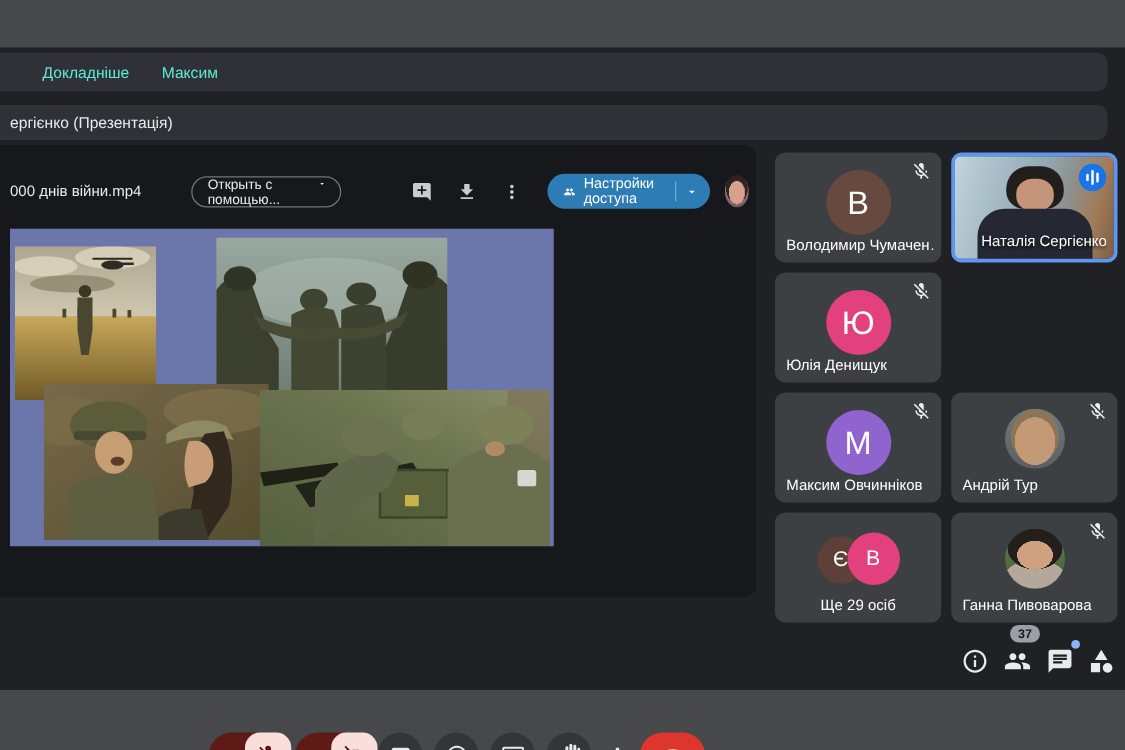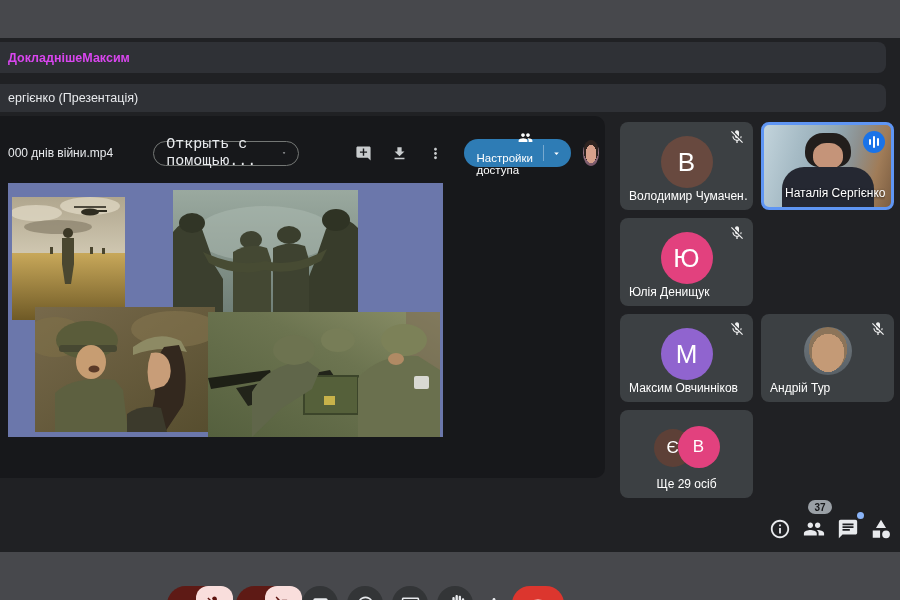--- a/index.html
+++ b/index.html
@@ -6,33 +6,33 @@
   html,body { width:900px; height:600px; overflow:hidden; }
   body { font-family:"Liberation Sans","DejaVu Sans",sans-serif; background:#47484c; position:relative; }
   .app { position:absolute; left:0; top:38px; width:900px; height:514px; background:#202124; }
 
   
   .snackbar { position:absolute; left:-24px; right:14px; background:#2f3136; border-radius:8px;
               display:flex; align-items:center; color:#e8eaed; font-size:12.5px; font-weight:500; }
   .bar1 { top:4px; height:31px; padding:0 18px 0 32px; }
   .bar2 { top:46px; height:28px; padding:0 18px 0 32px; }
   .bar1 .msg { flex:1; white-space:nowrap; overflow:hidden; }
-  .bar-link { color:#d946ef; font-weight:700; cursor:pointer; white-space:nowrap; }
+  .bar-link { color:#5eead4; font-weight:400; margin-left:26px; cursor:pointer; white-space:nowrap; }
 
   
   .stage { position:absolute; left:0; top:78px; width:605px; height:362px; background:#17181b; border-radius:0 10px 10px 0; }
   .stage-header { position:absolute; left:8px; right:6px; top:22px; height:30px; display:flex; align-items:center; }
   .filename { color:#e8eaed; font-size:12px; white-space:nowrap; }
   .openwith { margin-left:40px; height:25px; padding:0 10px 0 12px; border:1px solid #747775; border-radius:13px;
-              display:flex; align-items:center; gap:6px; color:#e8eaed; font-size:15px; cursor:pointer;font-family:Liberation Mono, monospace; }
+              display:flex; gap:6px; color:#e8eaed; font-size:11px; cursor:pointer; }
   .hdr-icons { display:flex; align-items:center; gap:19px; margin-left:56px; }
   .hicon { width:17px; height:17px; fill:#c9ccce; cursor:pointer; }
   .share-pill { margin-left:20px; height:28px; background:#2e7cb5; border-radius:14px; display:flex; align-items:center;
                 color:#fff; font-size:11.5px; font-weight:500; cursor:pointer; }
-  .share-main { display:flex; align-items:flex-end; gap:7px; padding:0 10px 0 13px;flex-direction:column; }
+  .share-main { display:flex; align-items:center; gap:7px; padding:0 10px 0 13px; }
   .share-caret { padding:0 9px 0 7px; border-left:1px solid rgba(255,255,255,.35); height:16px; display:flex; align-items:center; }
   .share-pill svg { fill:#fff; }
   .hdr-avatar { width:26px; height:26px; border-radius:50%; margin-left:12px; cursor:pointer;
      background: radial-gradient(ellipse 34% 36% at 50% 54%, #d8a18c 99%, transparent),
                  radial-gradient(ellipse 46% 46% at 50% 40%, #2e2320 99%, transparent),
                  linear-gradient(#b9a, #756); }
 
   
   .slide { position:absolute; left:8px; top:67px; width:435px; height:254px; background:#6b77ab; overflow:hidden; }
   .photo { position:absolute; }
@@ -356,20 +356,27 @@
   </div>
 
   <div class="tile c1 r4">
     <div class="ov-circles">
       <div class="ov-c ov-1" style="background: rgb(93, 64, 55);">Є</div>
       <div class="ov-c ov-2" style="background: rgb(226, 65, 126);">В</div>
     </div>
     <div class="name name-center">Ще 29 осіб</div>
   </div>
 
+  <div class="tile c2 r4">
+    <svg class="mute" viewBox="0 0 24 24">
+        <path d="M19 11h-1.7c0 .74-.16 1.43-.43 2.05l1.23 1.23c.56-.98.9-2.09.9-3.28zm-4.02.17c0-.06.02-.11.02-.17V5c0-1.66-1.34-3-3-3S9 3.34 9 5v.18l5.98 5.99zM4.27 3L3 4.27l6.01 6.01V11c0 1.66 1.33 3 2.99 3 .22 0 .44-.03.65-.08l1.66 1.66c-.71.33-1.5.52-2.31.52-2.76 0-5.3-2.1-5.3-5.1H5c0 3.41 2.72 6.23 6 6.72V21h2v-3.28c.91-.13 1.77-.45 2.54-.9L19.73 21 21 19.73 4.27 3z"></path>
+      </svg>
+    <div class="photo-av av-hanna"></div>
+    <div class="name">Ганна Пивоварова</div>
+  </div>
 
   <div class="panel-btns">
     <div class="pb pb-info">
       <svg viewBox="0 0 24 24">
           <path d="M11 7h2v2h-2zm0 4h2v6h-2zm1-9C6.48 2 2 6.48 2 12s4.48 10 10 10 10-4.48 10-10S17.52 2 12 2zm0 18c-4.41 0-8-3.59-8-8s3.59-8 8-8 8 3.59 8 8-3.59 8-8 8z"></path>
         </svg>
     </div>
     <div class="count-badge">37</div>
     <div class="pb pb-people">
       <svg viewBox="0 0 24 24">

